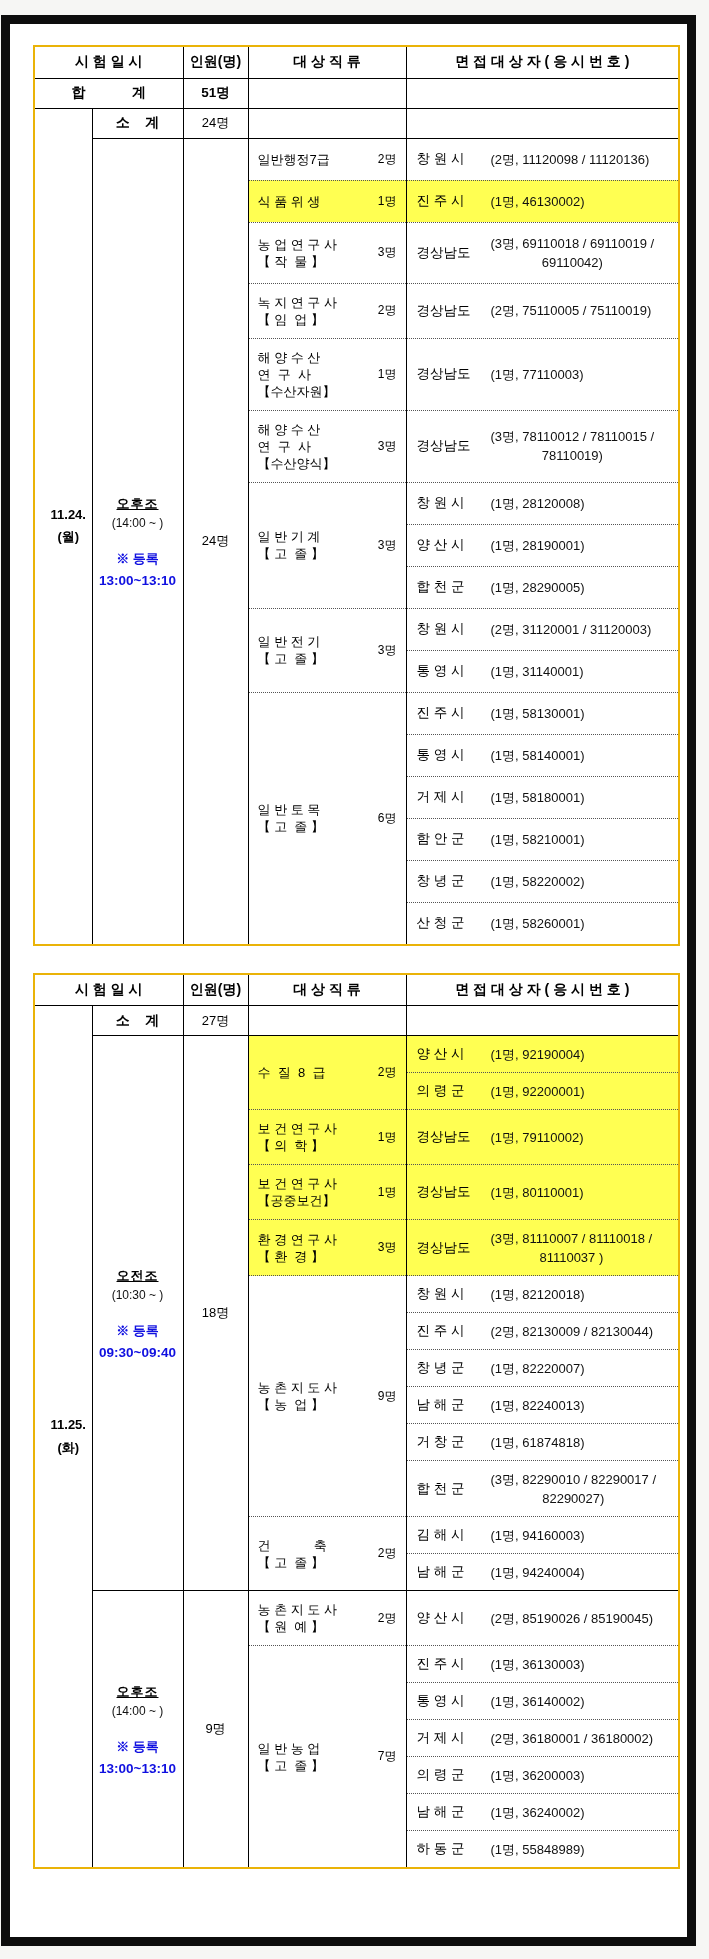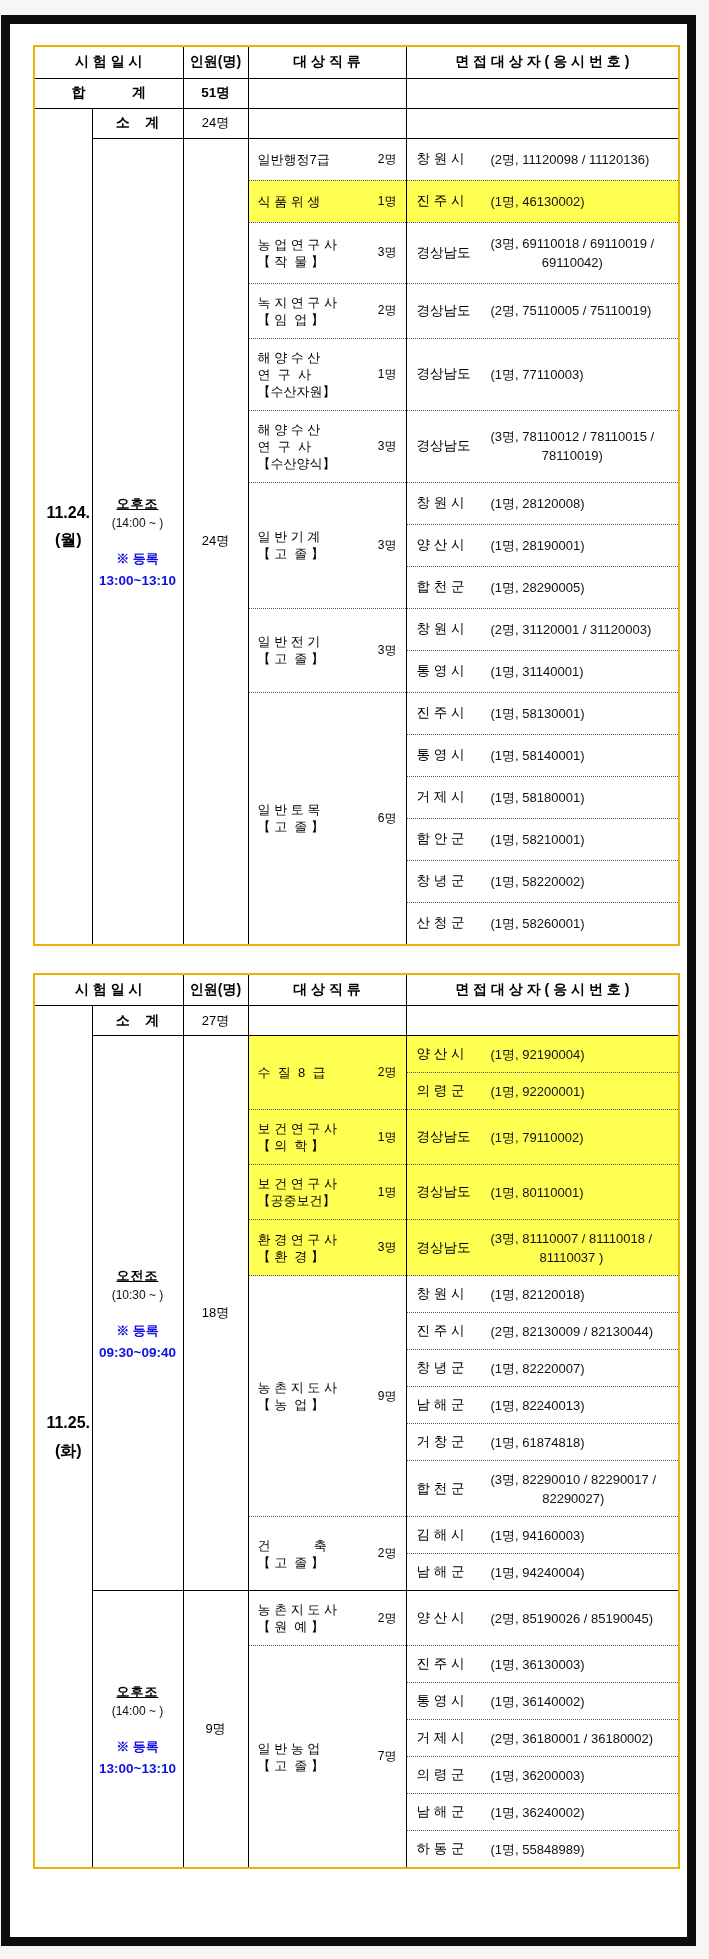--- a/index.html
+++ b/index.html
@@ -29,21 +29,21 @@
   .sched th{
     border-bottom:1px solid #000;height:32px;text-align:center;
     font-size:14px;font-weight:bold;white-space:pre;
   }
   td.total-label,td.sub-label{
     text-align:center;font-weight:bold;font-size:14px;white-space:pre;height:30px;
   }
   td.total-count{text-align:center;font-weight:bold;font-size:13.5px;}
   td.sub-count{text-align:center;font-weight:normal;font-size:13px;}
   td.date{
-    text-align:center;font-weight:bold;font-size:16px;
+    text-align:center;font-weight:bold;font-size:13px;
     white-space:pre-line;line-height:1.7;padding-left:11px;
   }
   td.sess-cell{text-align:center;}
   .sess-title{font-weight:bold;font-size:13px;text-decoration:underline;letter-spacing:1px;}
   .sess-time{font-size:12px;margin-top:3px;color:#111;}
   .sess-reg{color:var(--blue);font-weight:bold;font-size:13px;margin-top:20px;}
   .sess-regtime{color:var(--blue);font-weight:bold;font-size:13.5px;margin-top:5px;}
   td.count-cell{text-align:center;font-size:13px;}
   td.job{padding:10px 9px;}
   .jobwrap{display:flex;align-items:center;justify-content:space-between;}

